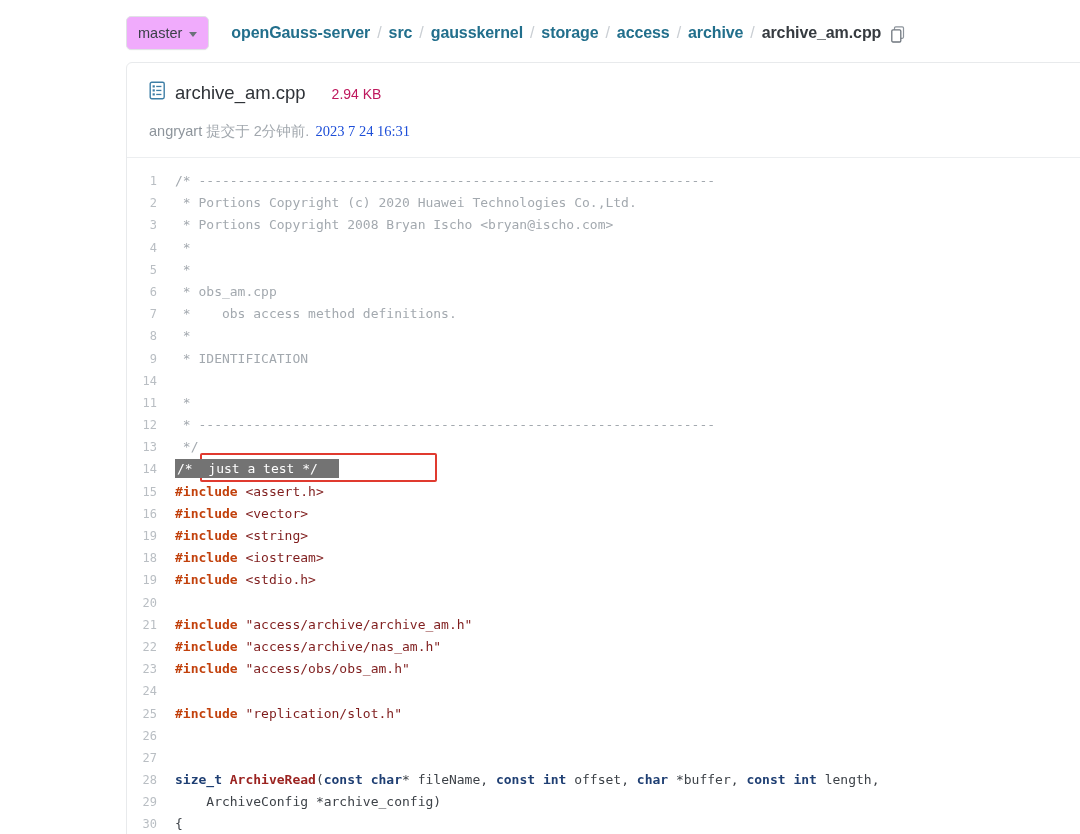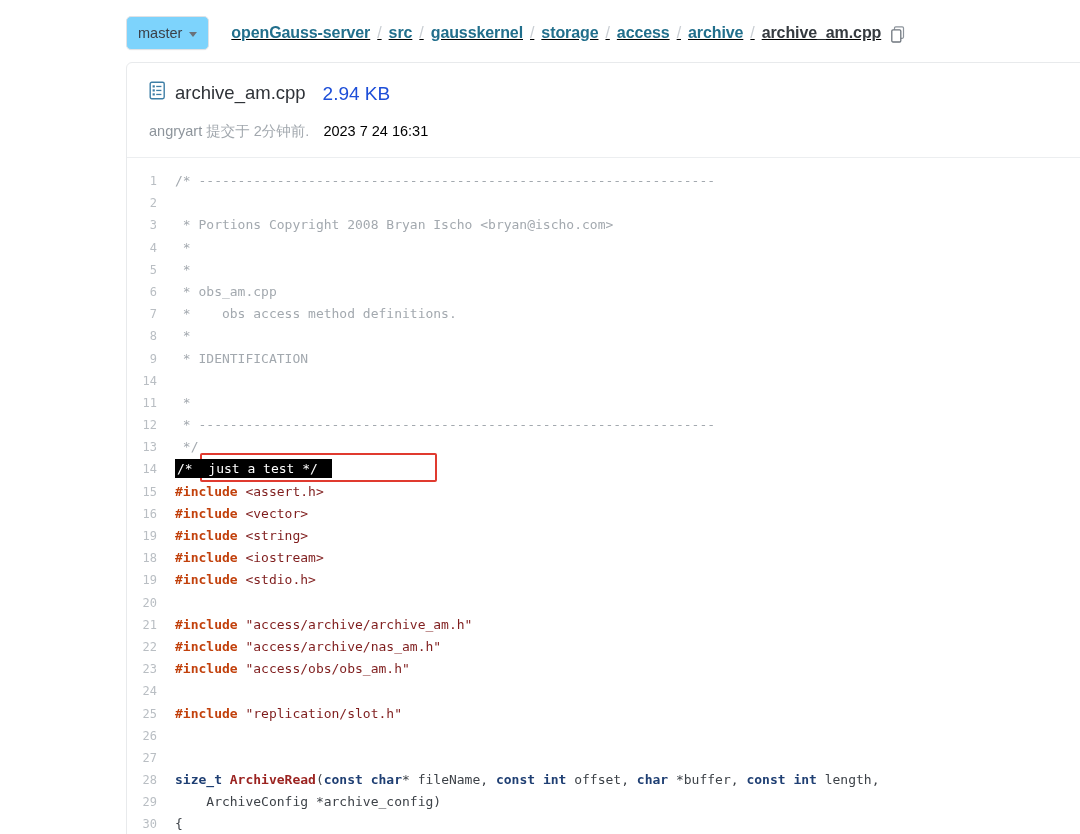--- a/index.html
+++ b/index.html
@@ -20,21 +20,21 @@
     position: absolute;
     left: 126px;
     top: 12px;
     display: flex;
     align-items: center;
     height: 42px;
   }
   .branch-btn {
     border: 1px solid #e0e2e5;
     border-radius: 5px;
-    background: #7dd3fc;
+    background: #f0abfc;
     height: 32px;
     padding: 0 11px;
     display: flex;
     align-items: center;
     gap: 7px;
     font-size: 14.5px;
     color: #3b4048;
     cursor: pointer;
     box-shadow: 0 1px 1px rgba(0,0,0,0.02);
   }
@@ -46,21 +46,20 @@
     display: inline-block;
     margin-top: 2px;
   }
   .crumbs {
     margin-left: 22px;
     display: flex;
     align-items: center;
     font-size: 16px;
     font-weight: bold;
     letter-spacing: -0.1px;
-    text-decoration: underline;
   }
   .crumb-link {
     color: #226f8c;
     text-decoration: none;
     cursor: pointer;
     white-space: nowrap;
   }
   .crumb-current {
     color: #363b40;
     white-space: nowrap;
@@ -97,36 +96,37 @@
   .file-row {
     display: flex;
     align-items: center;
     gap: 9px;
   }
   .file-name {
     font-size: 18.5px;
     color: #2f3338;
   }
   .file-size {
-    font-size: 19px;
-    color: #1d4ed8;
-    margin-left: 8px;
+    font-size: 14px;
+    color: #be185d;
+    margin-left: 17px;
     position: relative;
     top: 1px;
   }
   .commit-row {
     margin-top: 18px;
     padding-bottom: 16px;
     font-size: 14.5px;
     color: #a2a8ae;
   }
   .commit-row .author { color: #8e959c; text-align: center; }
   .commit-row .date {
-    color: #000000;
-    margin-left: 10px;
+    color: #1d4ed8;
+    margin-left: 2px;
+    font-family: Liberation Serif, serif;
   }
   .head-divider {
     border-top: 1px solid #eceef0;
   }
 
   
   .code {
     position: relative;
     padding: 12px 0 10px 0;
     font-family: "DejaVu Sans Mono", "Liberation Mono", monospace;
@@ -169,23 +169,23 @@
     left: 25px;
     top: -5px;
     width: 237px;
     height: 29px;
     border: 2px solid #e03a2f;
     border-radius: 2px;
     box-sizing: border-box;
     pointer-events: none;
   }
   .hl-text {
-    background: #000000;
+    background: #737373;
     color: #ffffff;
-    padding: 2px 14px 2px 2px;
+    padding: 2px 21px 2px 2px;
     position: relative;
     z-index: 1;
   }
 </style>
 </head>
 <body>
 
 <div class="topbar">
 
   <div class="branch-btn">
@@ -242,21 +242,21 @@
       <span>2分钟前</span><span>.</span>
       <span class="date">2023 7 24 16:31</span>
     </div>
 
   </div>
 
   <div class="head-divider"></div>
 
   <div class="code" id="code">
       <div class="code-line"><span class="ln">1</span><span class="lc"><span class="cmt">/* ------------------------------------------------------------------</span></span></div>
-      <div class="code-line"><span class="ln">2</span></div>
+      <div class="code-line"><span class="ln">2</span><span class="lc"><span class="cmt"> * Portions Copyright (c) 2020 Huawei Technologies Co.,Ltd.</span></span></div>
       <div class="code-line"><span class="ln">3</span><span class="lc"><span class="cmt"> * Portions Copyright 2008 Bryan Ischo &lt;bryan@ischo.com&gt;</span></span></div>
       <div class="code-line"><span class="ln">4</span><span class="lc"><span class="cmt"> *</span></span></div>
       <div class="code-line"><span class="ln">5</span><span class="lc"><span class="cmt"> *</span></span></div>
       <div class="code-line"><span class="ln">6</span><span class="lc"><span class="cmt"> * obs_am.cpp</span></span></div>
       <div class="code-line"><span class="ln">7</span><span class="lc"><span class="cmt"> *    obs access method definitions.</span></span></div>
       <div class="code-line"><span class="ln">8</span><span class="lc"><span class="cmt"> *</span></span></div>
       <div class="code-line"><span class="ln">9</span><span class="lc"><span class="cmt"> * IDENTIFICATION</span></span></div>
       <div class="code-line"><span class="ln">14</span></div>
       <div class="code-line"><span class="ln">11</span><span class="lc"><span class="cmt"> *</span></span></div>
       <div class="code-line"><span class="ln">12</span><span class="lc"><span class="cmt"> * ------------------------------------------------------------------</span></span></div>

